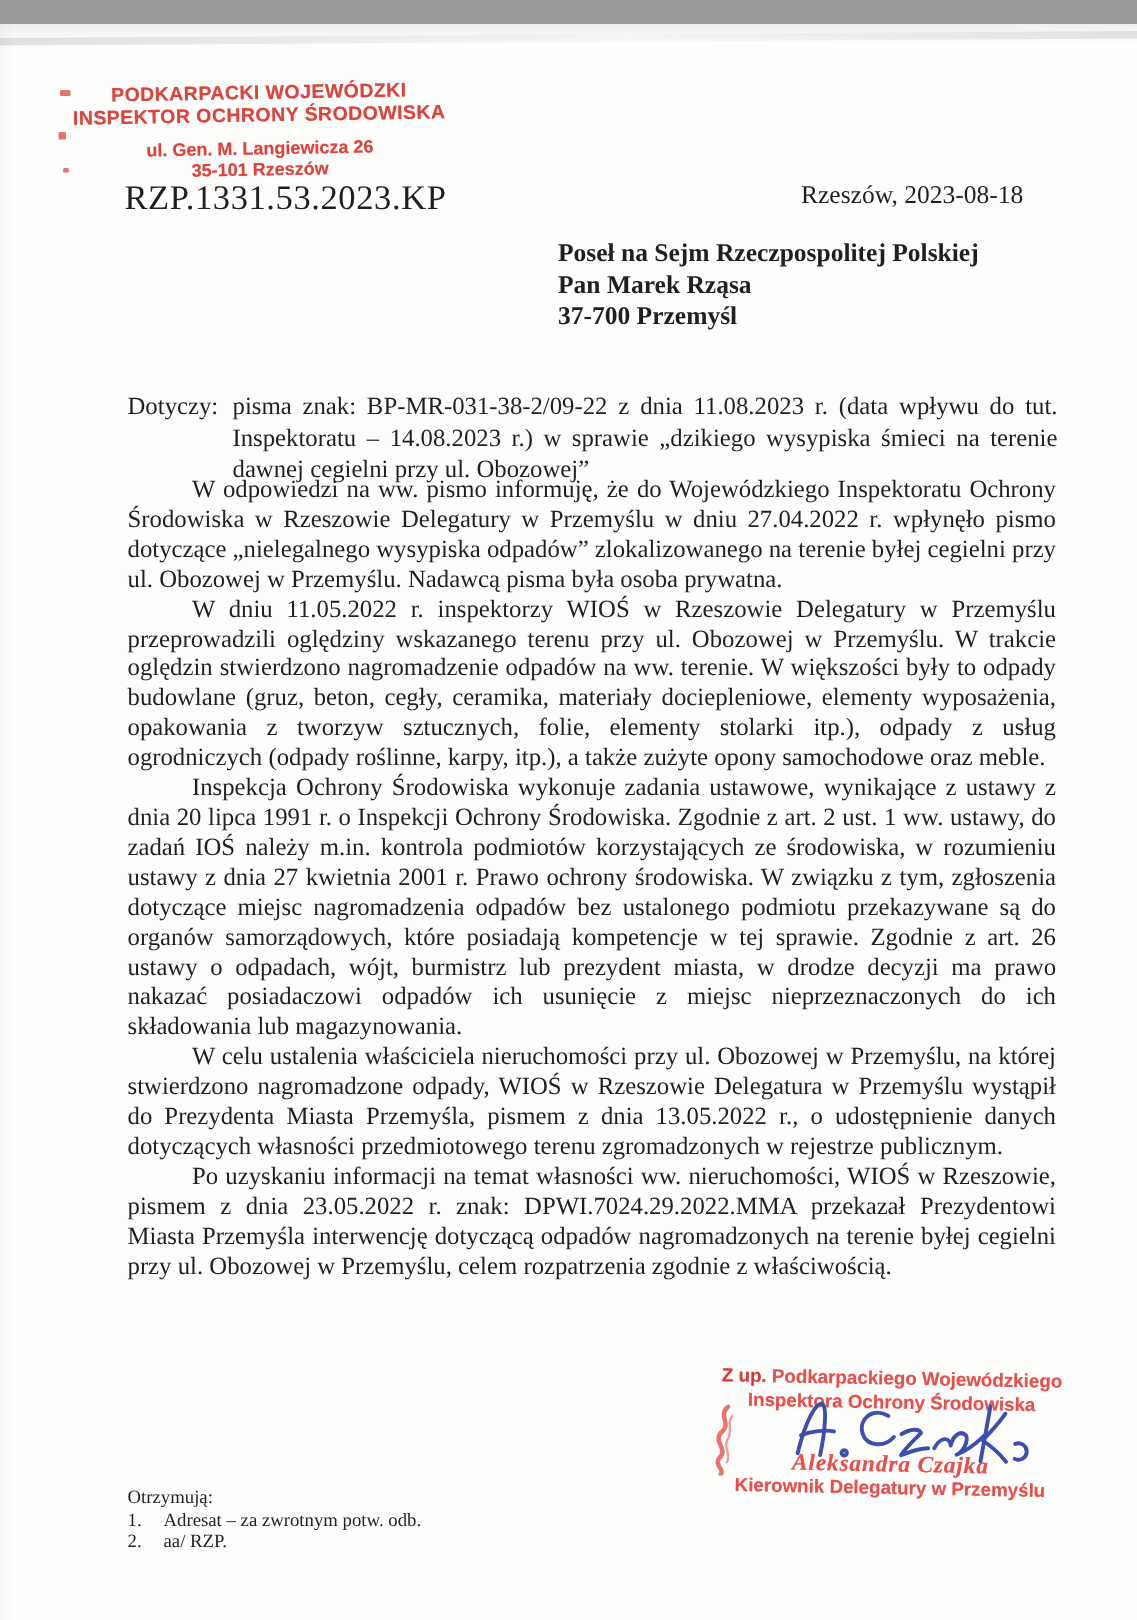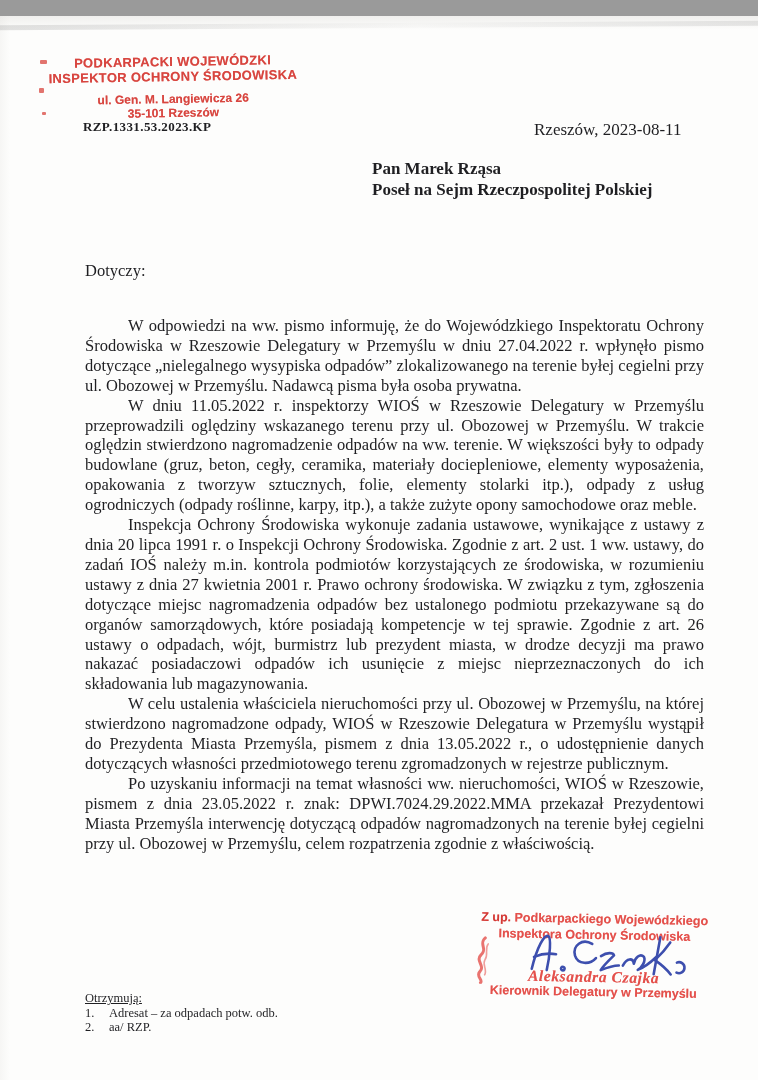--- a/index.html
+++ b/index.html
@@ -33,21 +33,21 @@
   }
   .hs-org{font-size:13px;line-height:15px;letter-spacing:.3px;}
   .hs-addr{font-size:12px;line-height:13.5px;margin-top:9px;}
   .stamp-speck{position:absolute;background:#d8453f;opacity:.75;border-radius:1px;}
   .speck1{left:40px;top:44px;width:7px;height:4px;}
   .speck2{left:39px;top:72px;width:5px;height:5px;}
   .speck3{left:42px;top:96px;width:4px;height:3px;}
 
   .ref-number{
     position:absolute;left:83px;top:103px;
-    font-size:13px;font-weight:bold;letter-spacing:.4px;
+    font-size:23px;font-weight:normal;letter-spacing:.4px;
   }
   .place-date{
     position:absolute;left:534px;top:104px;
     font-size:17px;
   }
   .recipient{
     position:absolute;left:372px;top:142px;
     font-size:17px;font-weight:bold;line-height:21px;
   }
   .subject{
@@ -79,21 +79,21 @@
     font-size:15.5px;line-height:16px;letter-spacing:.6px;
   }
   .sig-title{font-size:12.5px;line-height:15px;font-weight:bold;}
   .sig-ink{position:absolute;left:52px;top:16px;pointer-events:none;}
   .sig-ornament{position:absolute;left:6px;top:26px;}
 
   .distribution{
     position:absolute;left:85px;top:975px;
     font-size:12.5px;line-height:14.5px;
   }
-  .dist-heading{text-decoration:underline;}
+  .dist-heading{}
   .dist-item .num{display:inline-block;width:24px;}
 </style>
 </head>
 <body>
 
 <div class="page">
 
   <div class="top-artifact"></div>
   <div class="stamp-speck speck1"></div>
   <div class="stamp-speck speck2"></div>
@@ -104,29 +104,31 @@
       <div>PODKARPACKI WOJEWÓDZKI</div>
       <div>INSPEKTOR OCHRONY ŚRODOWISKA</div>
     </div>
     <div class="hs-addr">
       <div>ul. Gen. M. Langiewicza 26</div>
       <div>35-101 Rzeszów</div>
     </div>
   </div>
 
   <div class="ref-number">RZP.1331.53.2023.KP</div>
-  <div class="place-date">Rzeszów, 2023-08-11</div>
+  <div class="place-date">Rzeszów, 2023-08-18</div>
 
   <div class="recipient">
+    <div>Poseł na Sejm Rzeczpospolitej Polskiej</div>
     <div>Pan Marek Rząsa</div>
-    <div>Poseł na Sejm Rzeczpospolitej Polskiej</div>
+    <div>37-700 Przemyśl</div>
   </div>
 
   <div class="subject">
     <span class="subject-label">Dotyczy:</span>
+    <span>pisma znak: BP-MR-031-38-2/09-22 z dnia 11.08.2023 r. (data wpływu do tut. Inspektoratu – 14.08.2023 r.) w sprawie „dzikiego wysypiska śmieci na terenie dawnej cegielni przy ul. Obozowej”</span>
   </div>
 
   <div class="letter-body">
     <p>W odpowiedzi na ww. pismo informuję, że do Wojewódzkiego Inspektoratu Ochrony Środowiska w Rzeszowie Delegatury w Przemyślu w dniu 27.04.2022 r. wpłynęło pismo dotyczące „nielegalnego wysypiska odpadów” zlokalizowanego na terenie byłej cegielni przy ul. Obozowej w Przemyślu. Nadawcą pisma była osoba prywatna.</p>
     <p>W dniu 11.05.2022 r. inspektorzy WIOŚ w Rzeszowie Delegatury w Przemyślu przeprowadzili oględziny wskazanego terenu przy ul. Obozowej w Przemyślu. W trakcie oględzin stwierdzono nagromadzenie odpadów na ww. terenie. W większości były to odpady budowlane (gruz, beton, cegły, ceramika, materiały dociepleniowe, elementy wyposażenia, opakowania z tworzyw sztucznych, folie, elementy stolarki itp.), odpady z usług ogrodniczych (odpady roślinne, karpy, itp.), a także zużyte opony samochodowe oraz meble.</p>
     <p>Inspekcja Ochrony Środowiska wykonuje zadania ustawowe, wynikające z ustawy  z dnia 20 lipca 1991 r. o Inspekcji Ochrony Środowiska. Zgodnie z art. 2 ust. 1 ww. ustawy, do zadań IOŚ należy m.in. kontrola podmiotów korzystających ze środowiska, w rozumieniu ustawy z dnia 27 kwietnia 2001 r. Prawo ochrony środowiska. W związku z tym, zgłoszenia dotyczące miejsc nagromadzenia odpadów bez ustalonego podmiotu przekazywane są do organów samorządowych, które posiadają kompetencje w tej sprawie. Zgodnie z art. 26 ustawy o odpadach, wójt, burmistrz lub prezydent miasta, w drodze decyzji ma prawo nakazać posiadaczowi odpadów ich usunięcie z miejsc nieprzeznaczonych do ich składowania lub magazynowania.</p>
     <p>W celu ustalenia właściciela nieruchomości przy ul. Obozowej w Przemyślu, na której stwierdzono nagromadzone odpady, WIOŚ w Rzeszowie Delegatura w Przemyślu wystąpił do Prezydenta Miasta Przemyśla, pismem z dnia 13.05.2022 r., o udostępnienie danych dotyczących własności przedmiotowego terenu zgromadzonych w rejestrze publicznym.</p>
     <p>Po uzyskaniu informacji na temat własności ww. nieruchomości, WIOŚ w Rzeszowie, pismem z dnia 23.05.2022 r. znak: DPWI.7024.29.2022.MMA przekazał Prezydentowi Miasta Przemyśla interwencję dotyczącą odpadów nagromadzonych na terenie byłej cegielni przy ul. Obozowej w Przemyślu, celem rozpatrzenia zgodnie z właściwością.</p>
   </div>
 
@@ -154,20 +156,20 @@
         <path d="M140,8 C138,20 136,33 134,45"></path>
         <path d="M150,13 C144,22 139,27 135,31 C141,35 147,40 151,45"></path>
         <path d="M157,33 a5.5,5.5 0 1,1 -.2,10"></path>
       </g>
     </svg>
   </div>
 
   <div class="distribution">
     <div class="dist-heading">Otrzymują:</div>
     <div class="dist-item">
-      <span class="num">1.</span><span>Adresat – za odpadach potw. odb.</span>
+      <span class="num">1.</span><span>Adresat – za zwrotnym potw. odb.</span>
     </div>
     <div class="dist-item">
       <span class="num">2.</span><span>aa/ RZP.</span>
     </div>
   </div>
 
 </div>
 
 </body></html>

